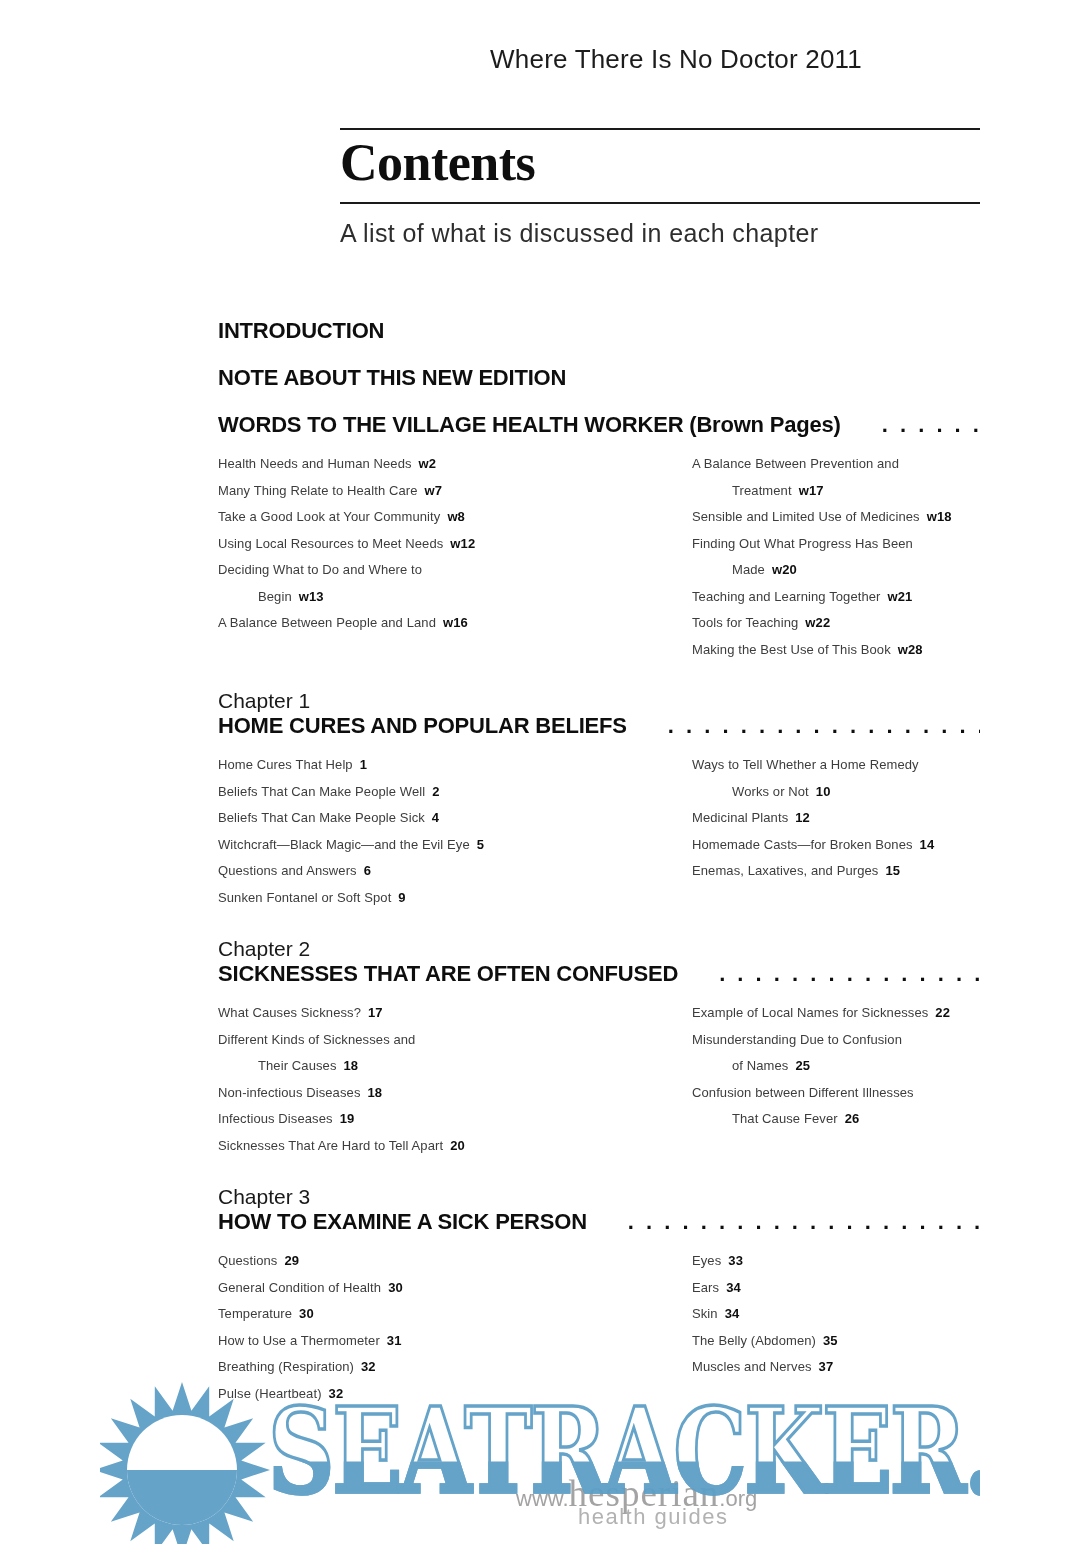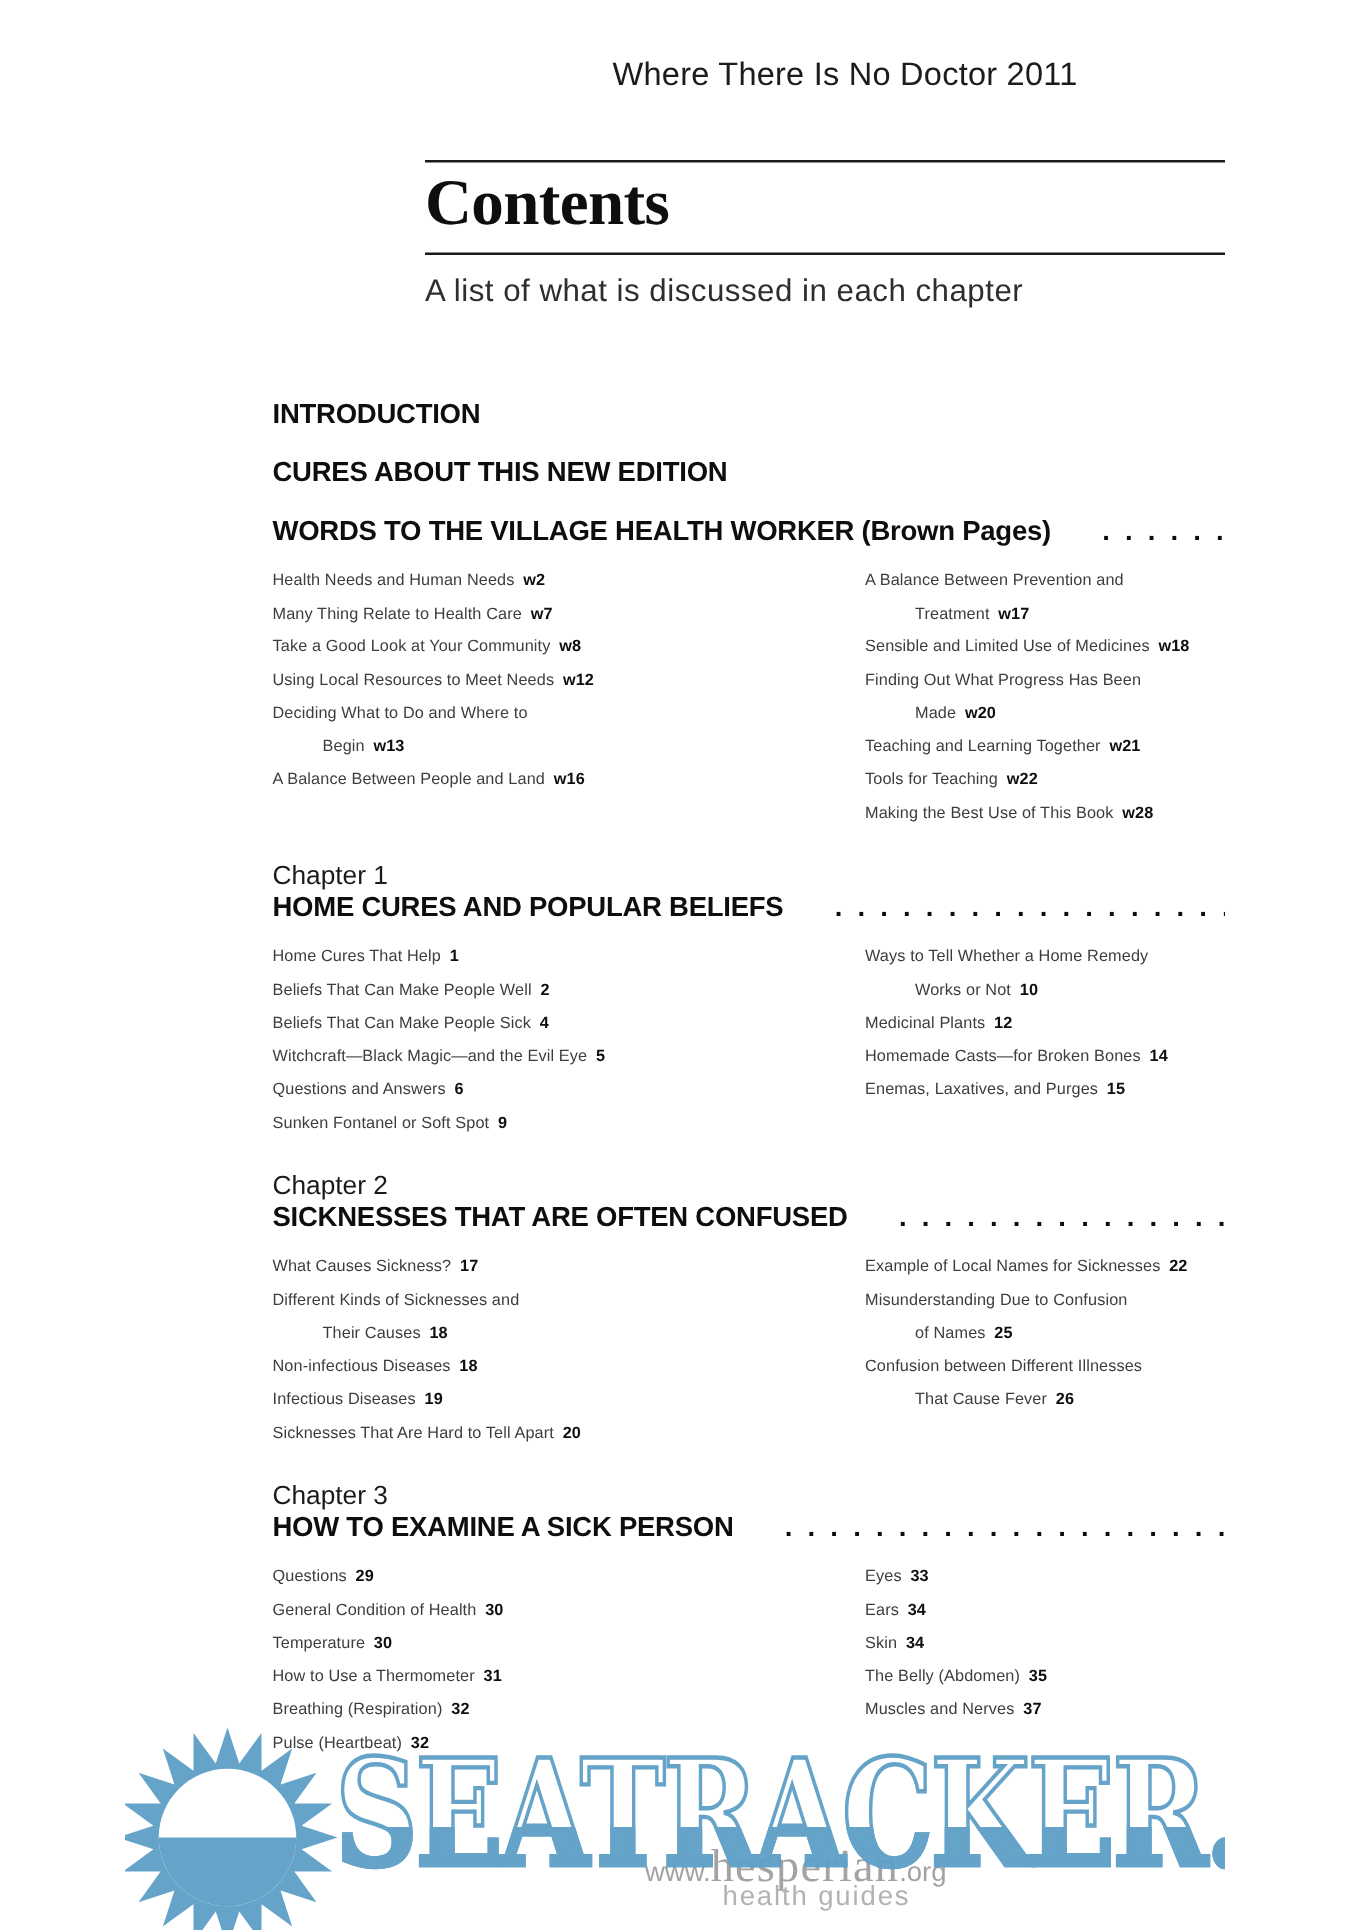--- a/index.html
+++ b/index.html
@@ -83,21 +83,21 @@
   </div>
 
   <div class="content">
       <div class="section plain">
         <div class="heading-row">
           <span class="heading-text">INTRODUCTION</span>
         </div>
       </div>
       <div class="section plain">
         <div class="heading-row">
-          <span class="heading-text">CURES ABOUT THIS NEW EDITION</span>
+          <span class="heading-text">NOTE ABOUT THIS NEW EDITION</span>
         </div>
       </div>
       <div class="section with-cols">
         <div class="heading-row">
           <span class="heading-text">WORDS TO THE VILLAGE HEALTH WORKER (Brown Pages)</span>
           <span class="leader"></span>
           <span class="page-num">w1</span>
         </div>
         <div class="cols">
           <div class="col-left">

